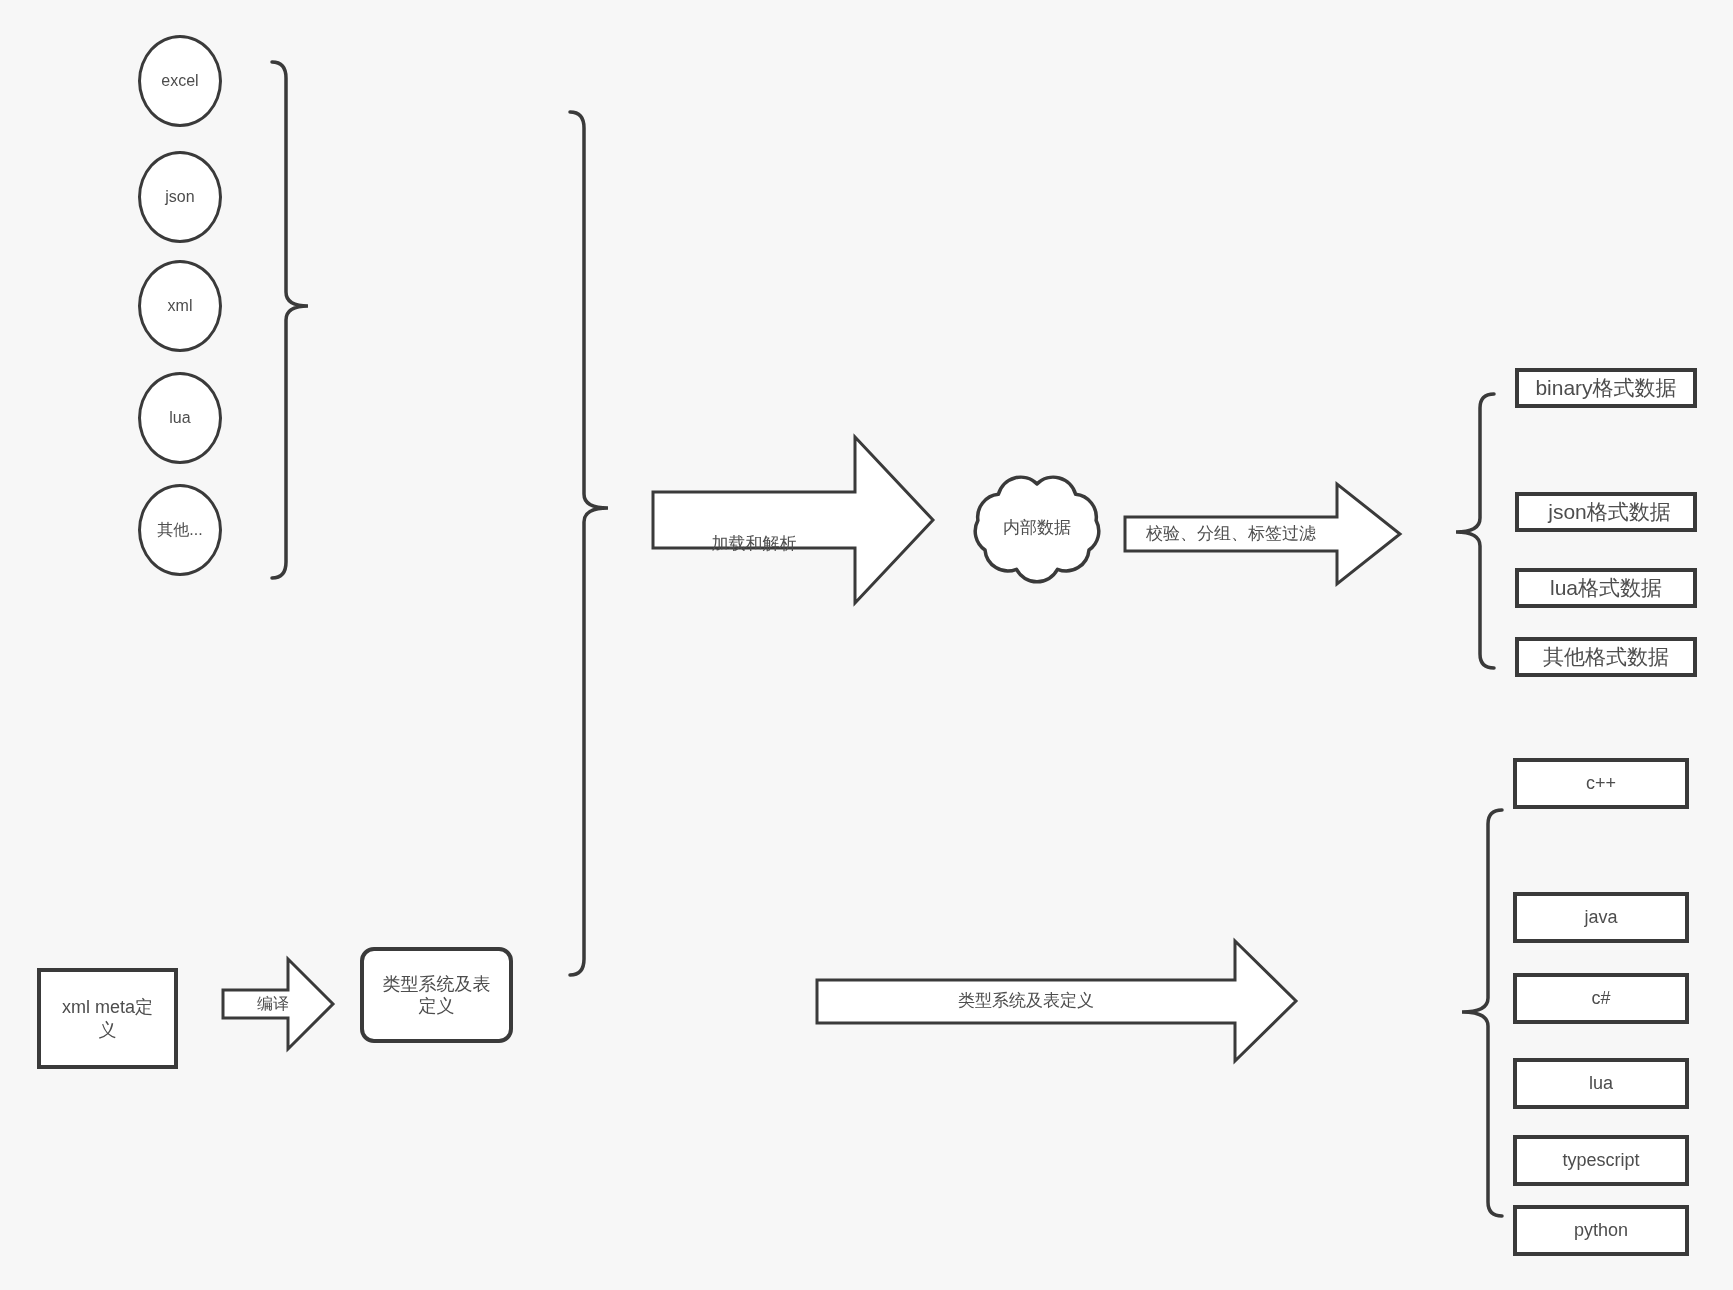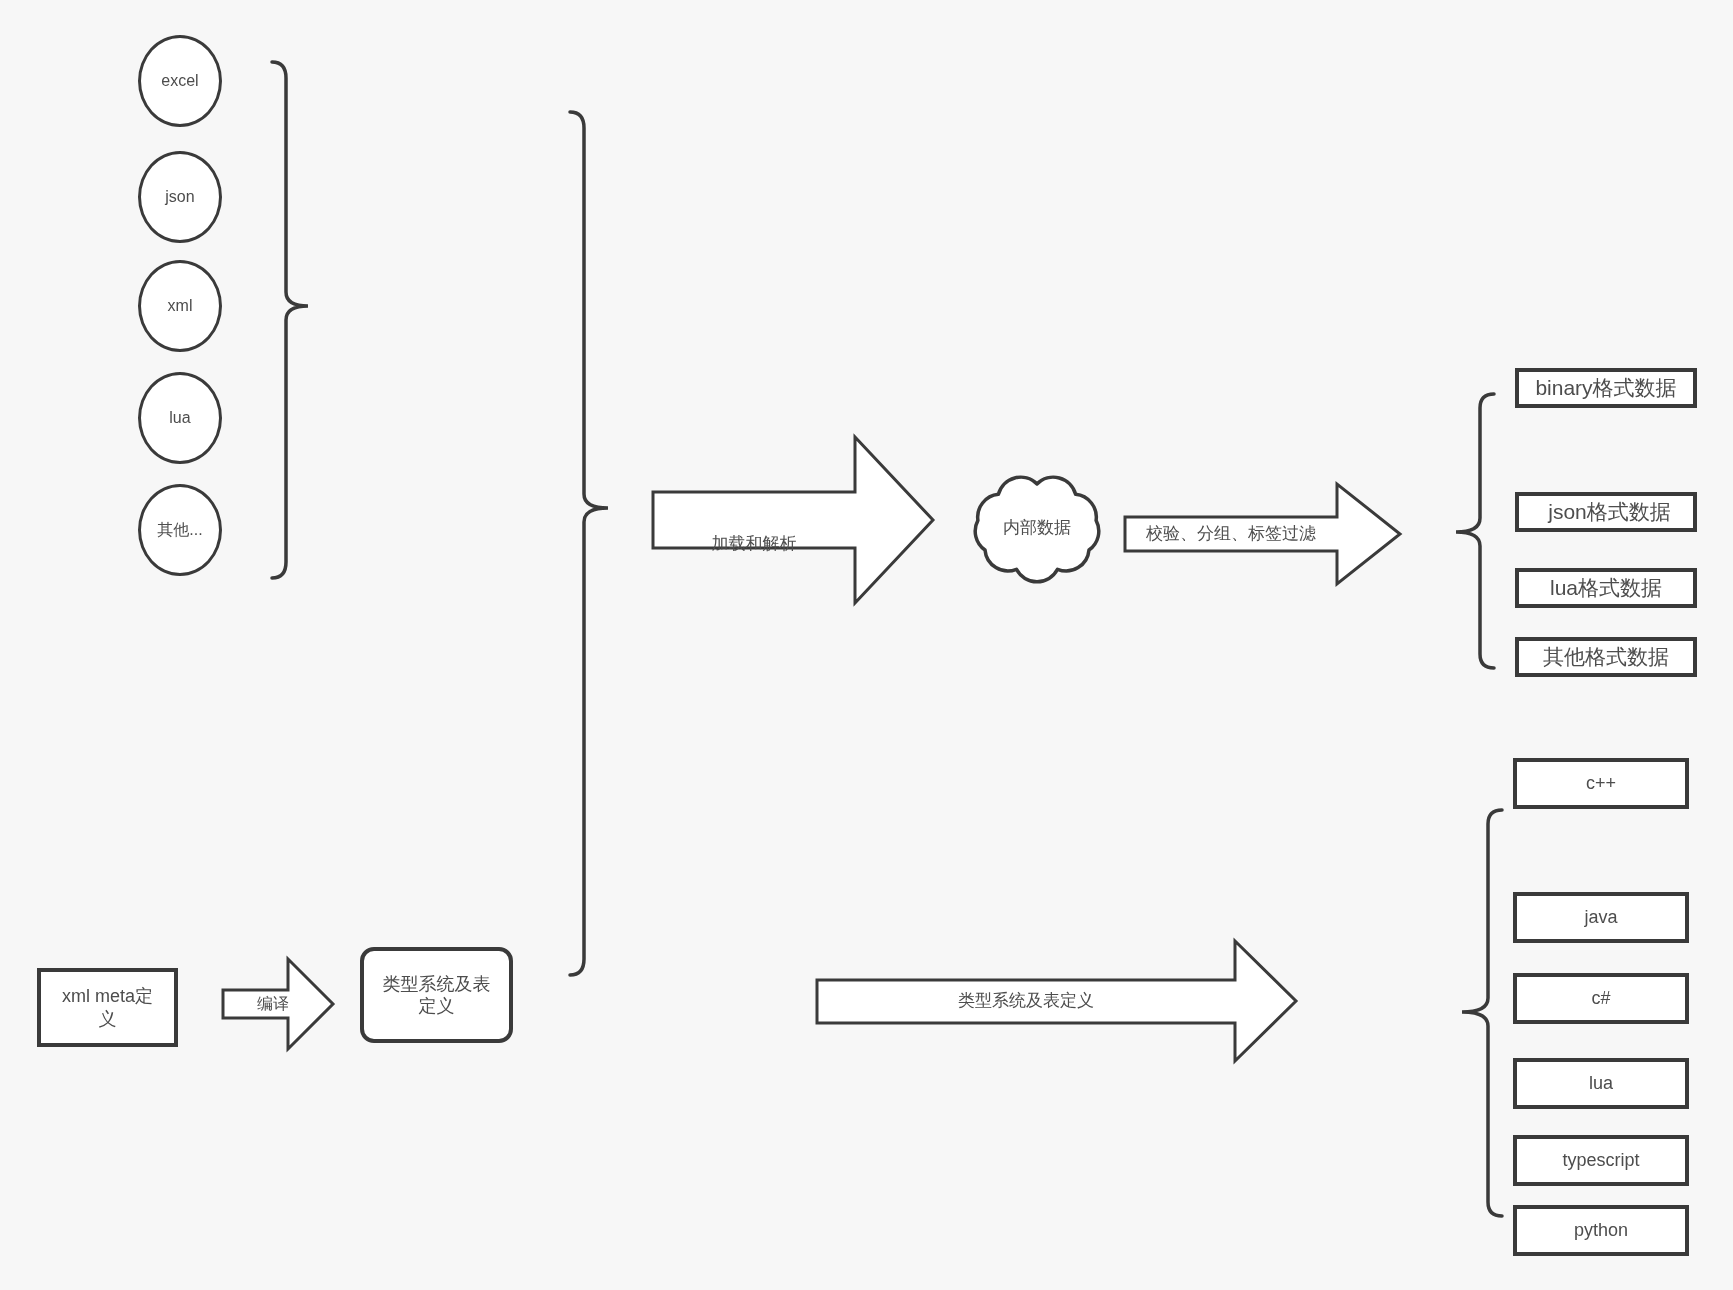--- a/index.html
+++ b/index.html
@@ -110,21 +110,21 @@
   <div class="node fmt-box" style="top:492px;padding-left:7px;">
     <span>json格式数据</span>
   </div>
   <div class="node fmt-box" style="top:568px;">
     <span>lua格式数据</span>
   </div>
   <div class="node fmt-box" style="top:637px;">
     <span>其他格式数据</span>
   </div>
 
-  <div class="node" style="left:37px;top:968px;width:141px;height:79px;font-size:18px;padding:0 14px;">
+  <div class="node" style="left:37px;top:968px;width:141px;height:101px;font-size:18px;padding:0 14px;">
     <span class="wrap-inner">xml meta定义</span>
   </div>
   <div class="node" style="left:360px;top:947px;width:153px;height:96px;font-size:18px;border-radius:14px;padding:0 15px;">
     <span class="wrap-inner">类型系统及表定义</span>
   </div>
 
   <div class="node lang-box" style="top:758px;">
     <span>c++</span>
   </div>
   <div class="node lang-box" style="top:892px;text-align:right;">

